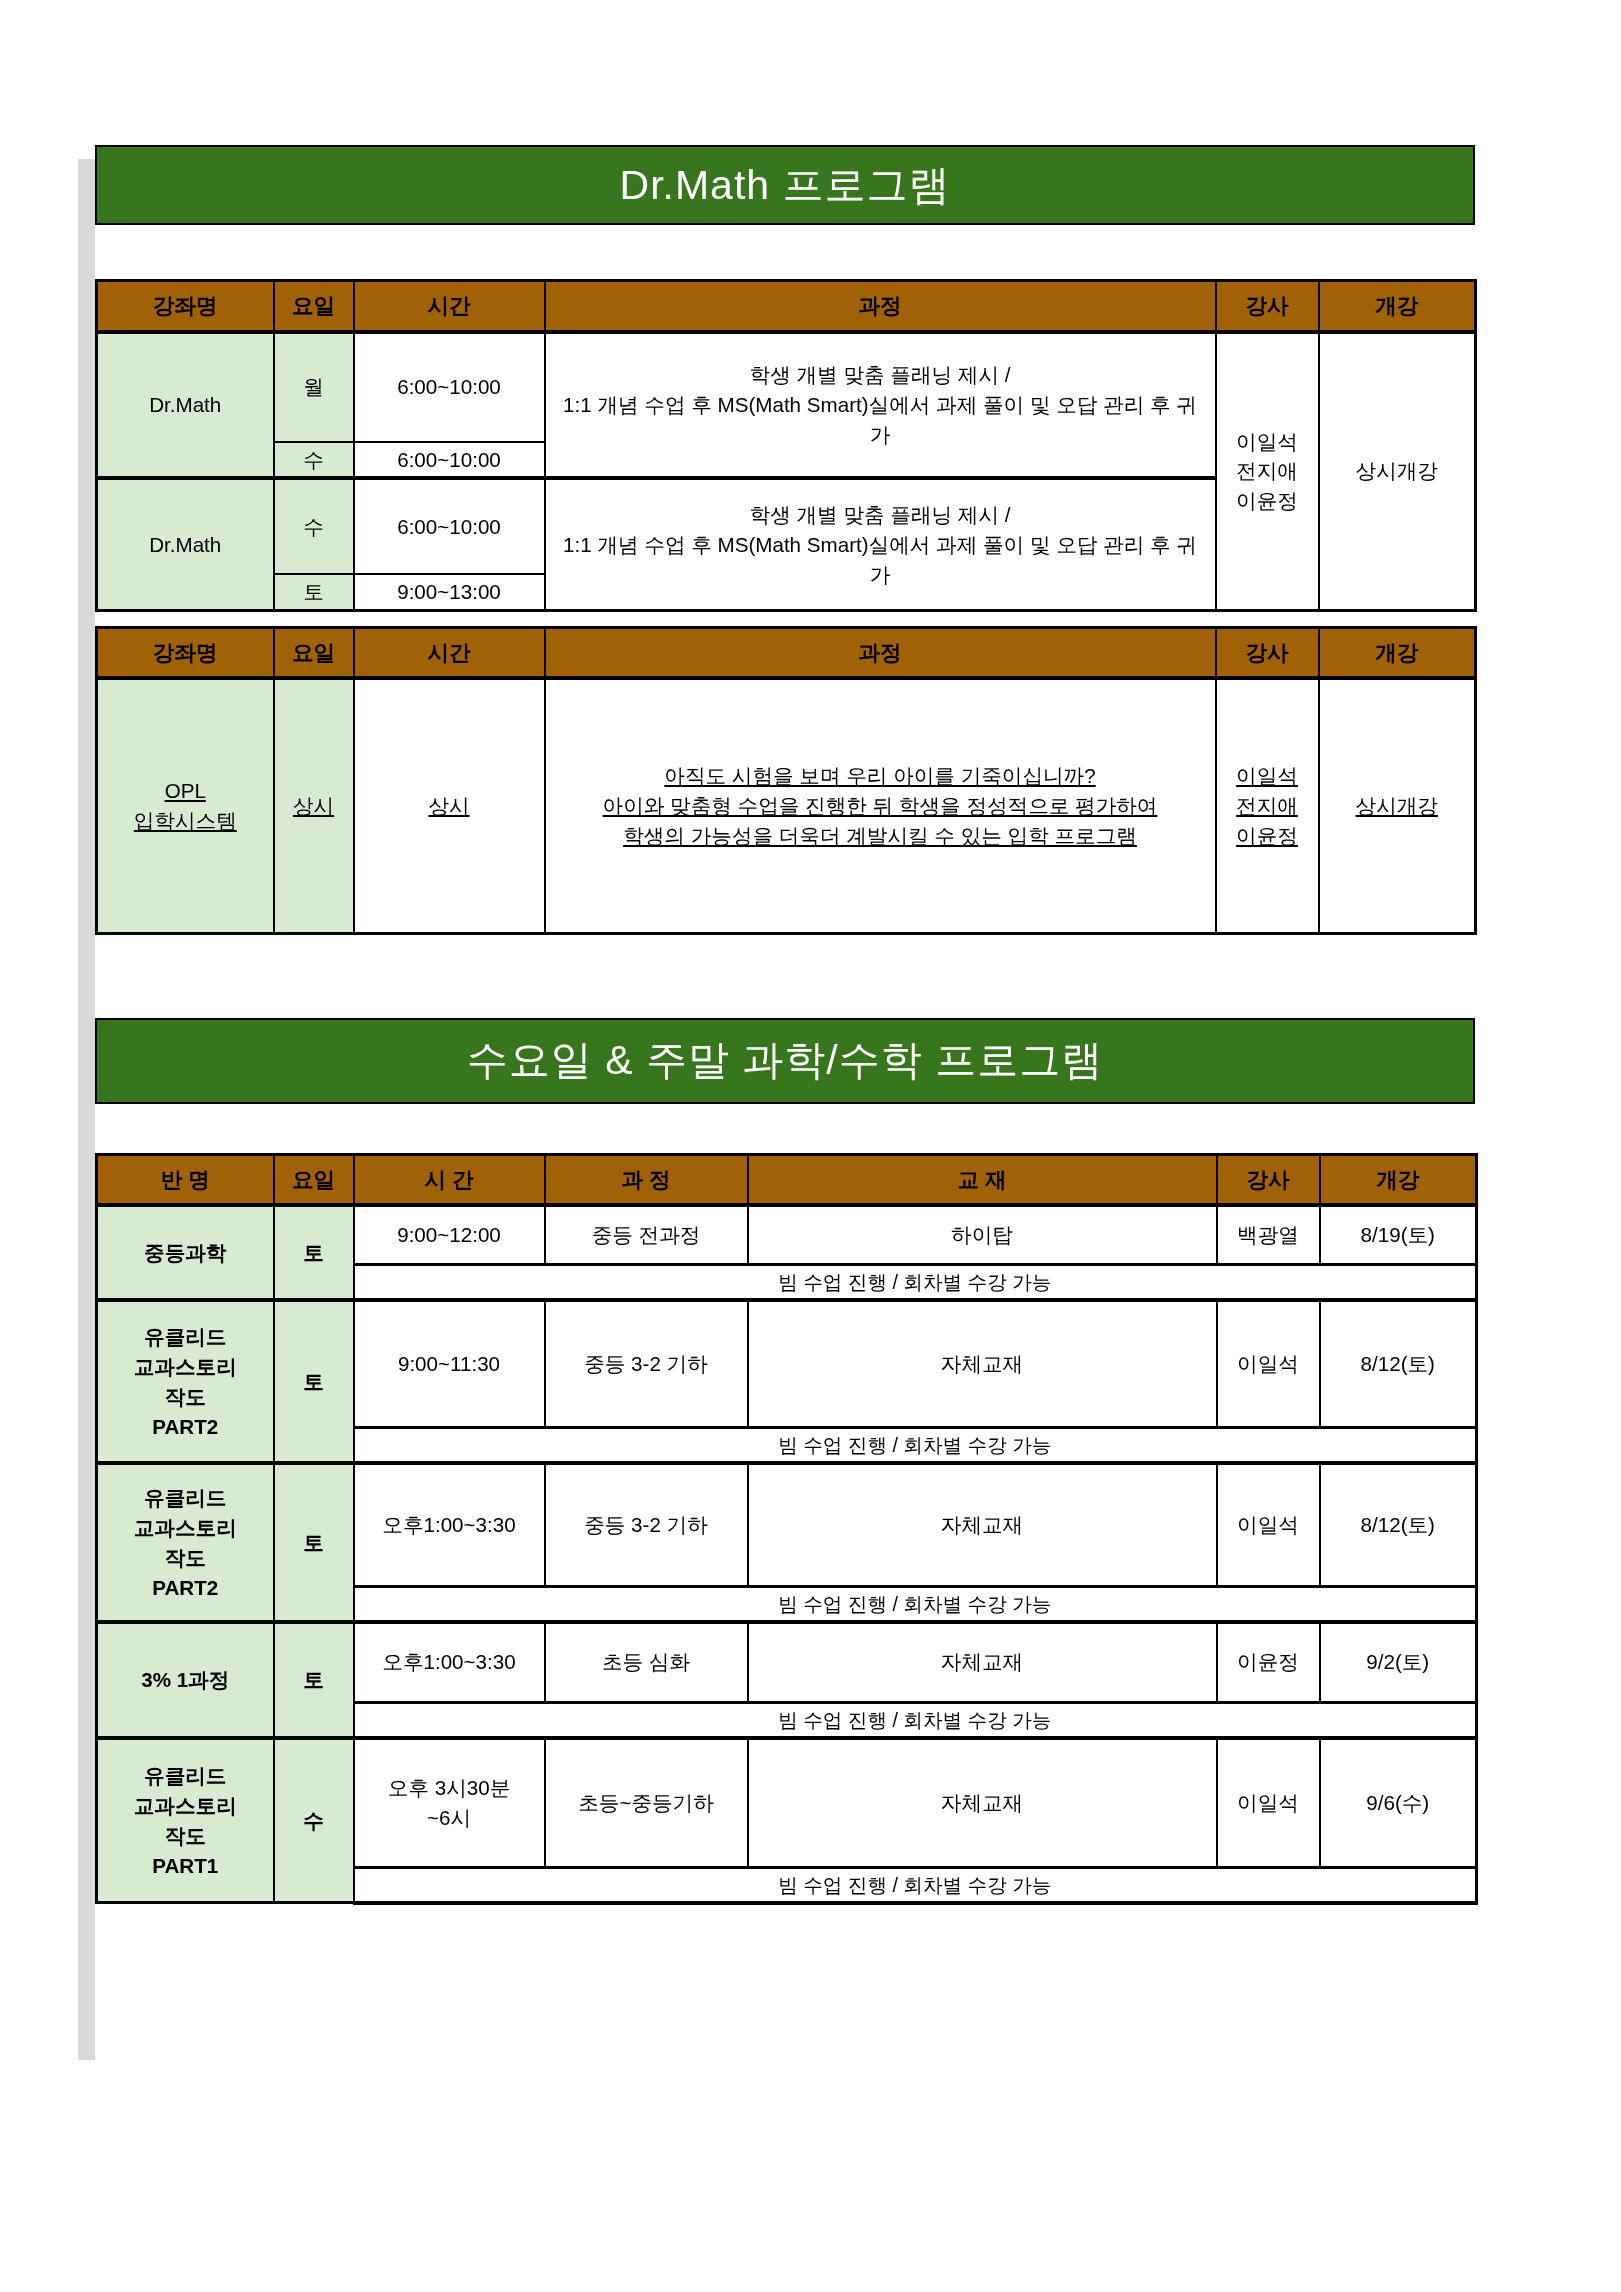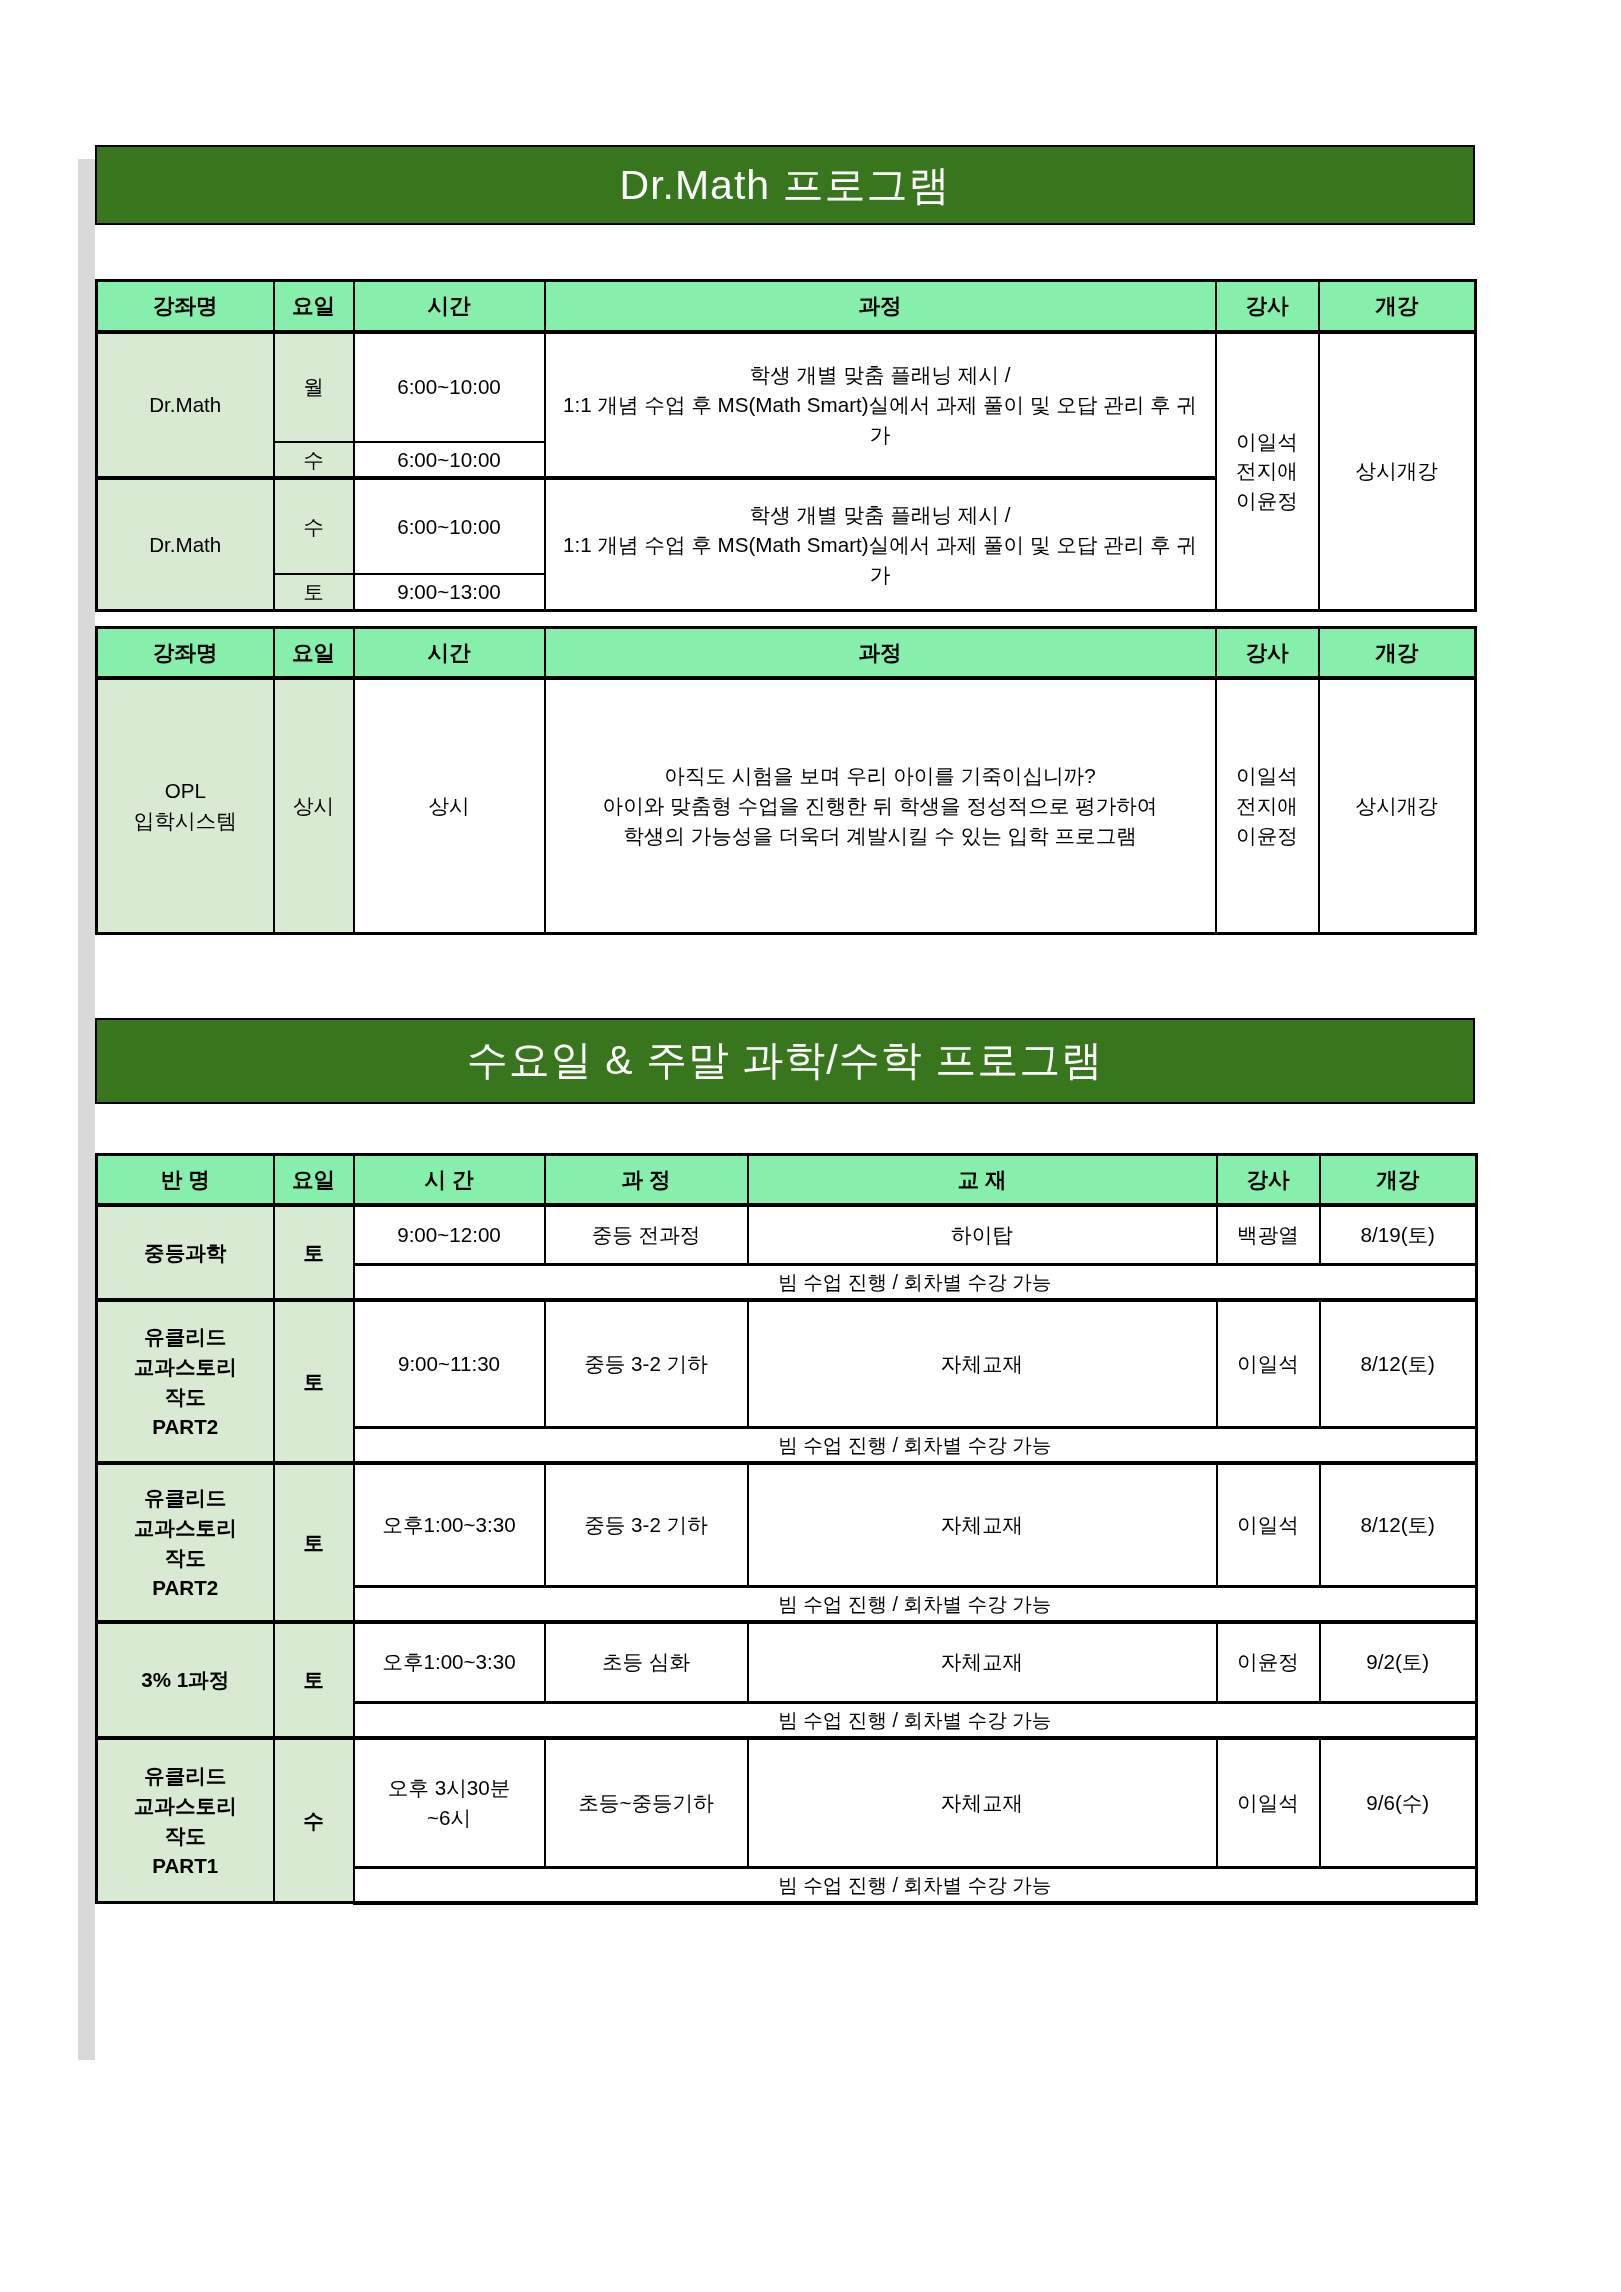--- a/index.html
+++ b/index.html
@@ -46,41 +46,41 @@
   table.t td{
     border:2.9px solid #000;
     text-align:center;
     vertical-align:middle;
     padding:2px 7.8px;
     overflow:hidden;
     line-height:1.45;
     box-sizing:border-box;
   }
   tr.hdr td{
-    background:#86efac;
+    background:#a16207;
     font-weight:bold;
     font-size:21.6px;
     border-bottom-width:4.9px;
   }
   td.g{background:#d9ead3;}
   tr.bs td{border-top-width:4.9px;}
   td.teach{text-align:left;padding-left:11.8px;}
   tr.note td{
     font-size:19.6px;
     border-top-width:3.9px;
     border-bottom-width:4.9px;
   }
   .t3 td.g{font-weight:600;}
   
   .h52{height:51px;}
   .h112{height:110px;}
   .h33{height:32px;}
   .h98{height:96px;}
   .h34{height:33px;}
-  .h260{height:255px;}
+  .h260{height:255px;text-decoration:underline;}
   .h60{height:59px;}
   .h130{height:127px;}
   .h125{height:123px;}
   .h82{height:80px;}
   .h132{height:129px;}
   .hnote{height:32px;margin-left:48px;}
 </style>
 </head>
 <body>
 

